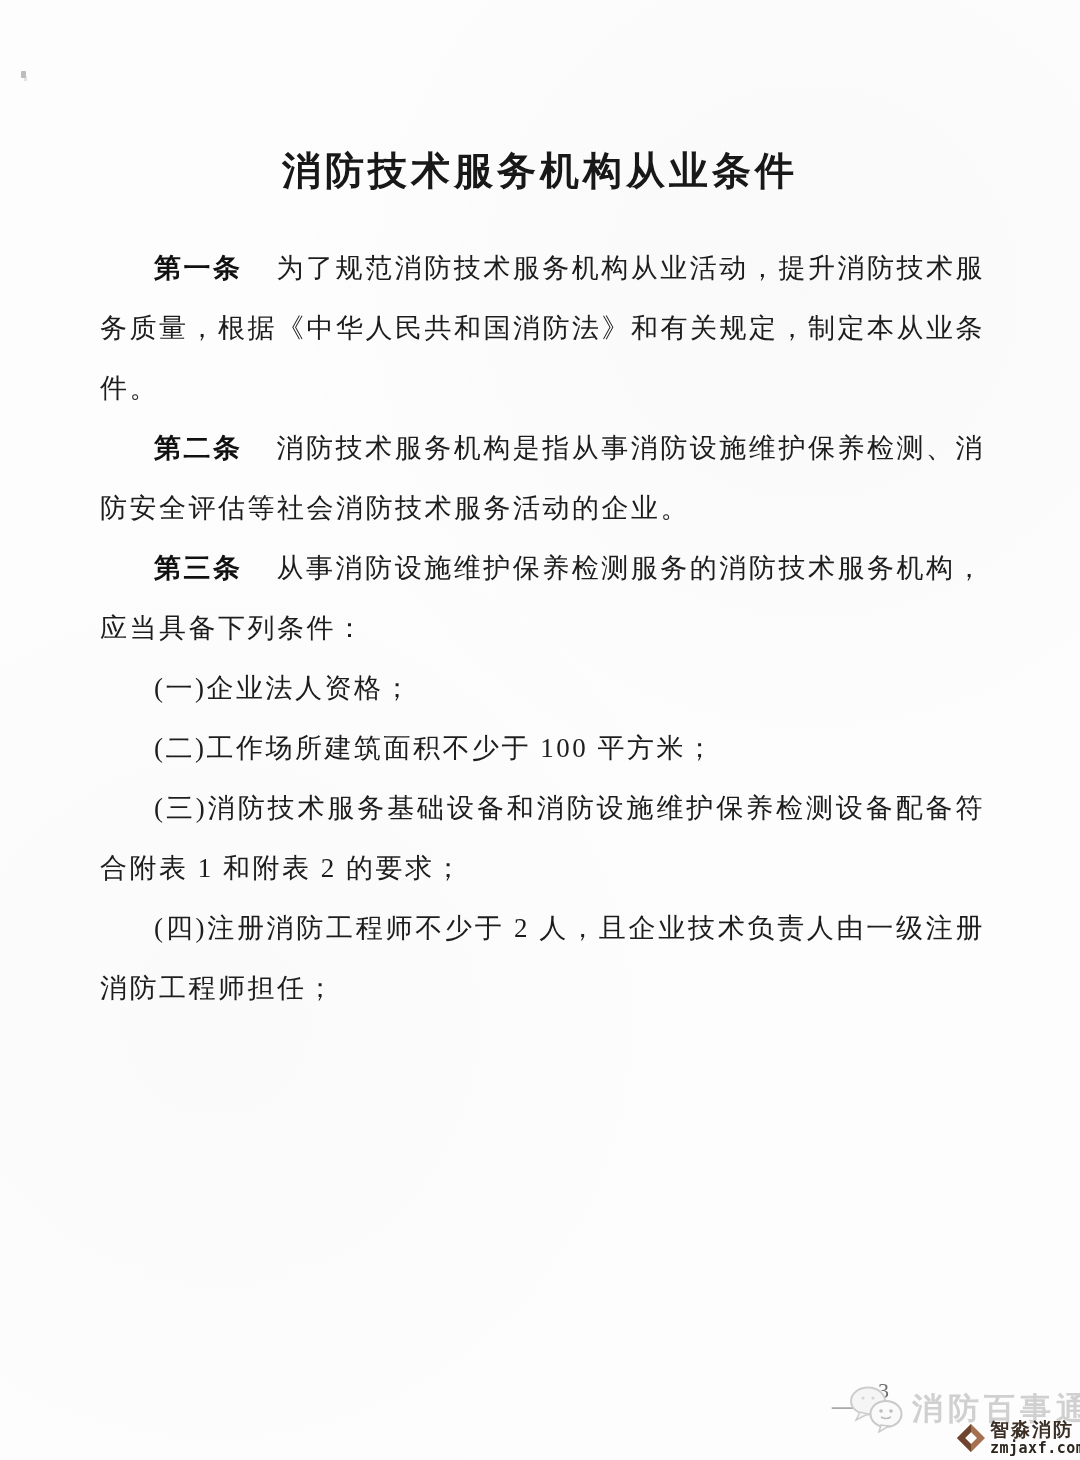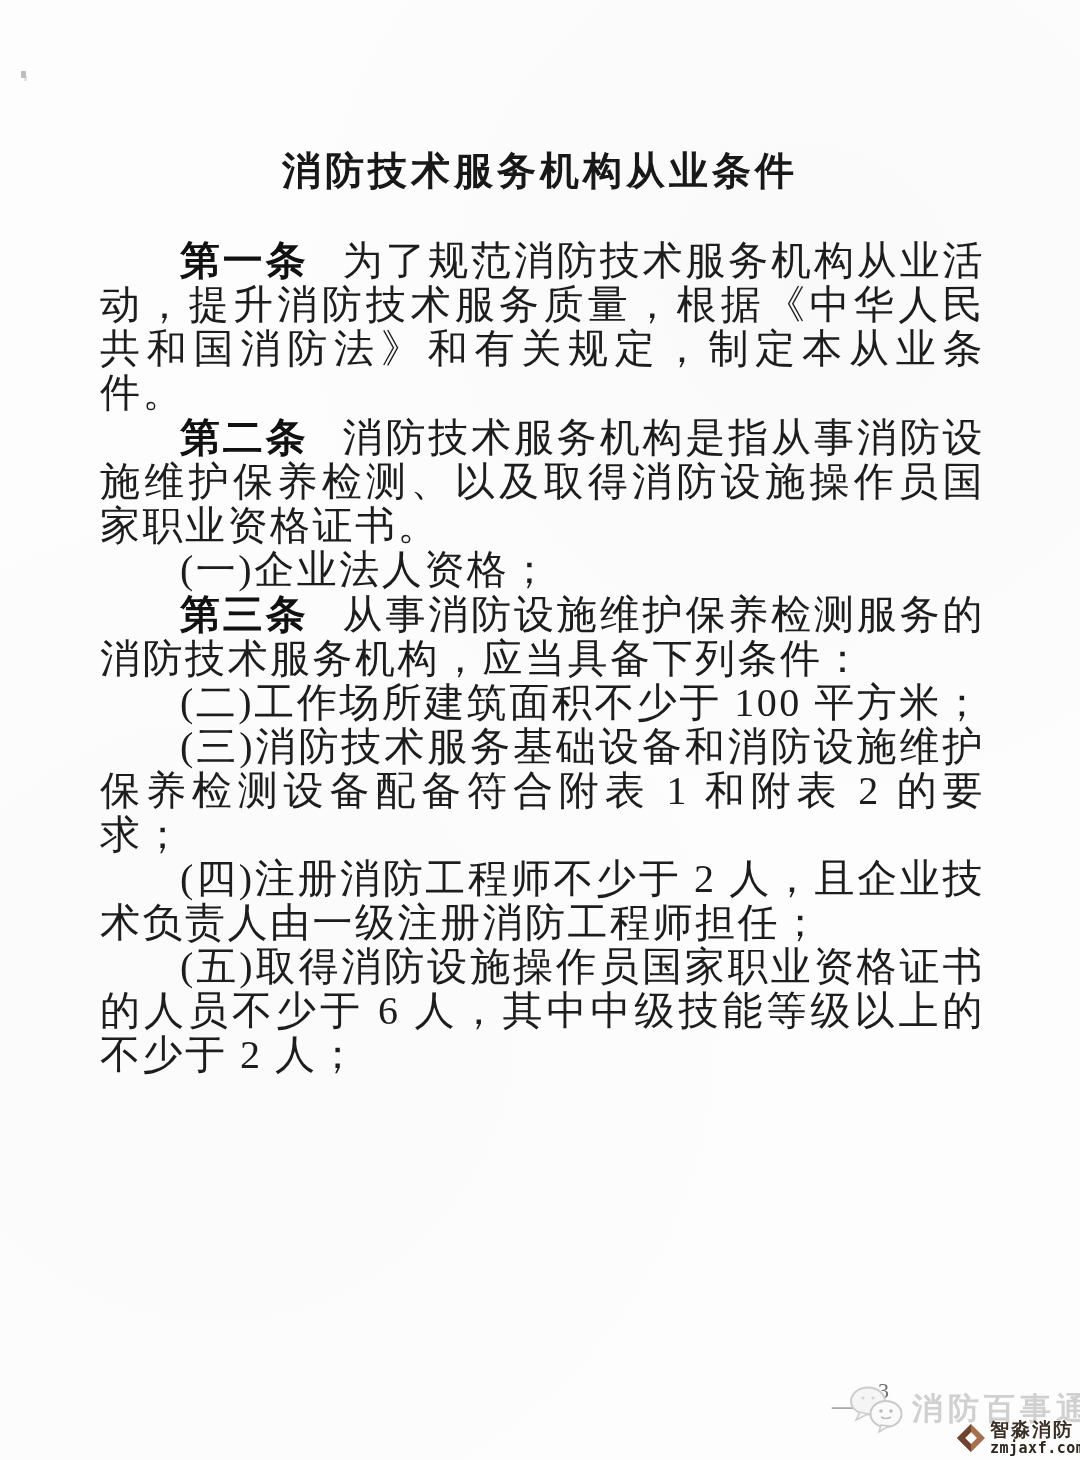--- a/index.html
+++ b/index.html
@@ -23,21 +23,21 @@
   }
   .doc-title{
     position:absolute;top:148px;left:0;right:0;
     margin:0;text-align:center;
     font-family:Liberation Serif, serif;
     font-size:39px;font-weight:bold;color:#181818;
     letter-spacing:4px;line-height:46px;
   }
   .doc-body{
     position:absolute;top:238px;left:100px;right:95px;
-    font-size:40px;line-height:44px;color:#1d1d1d;
+    font-size:27px;line-height:60px;color:#1d1d1d;
     letter-spacing:2.5px;
   }
   .doc-body p{
     margin:0;text-indent:2em;
     text-align:justify;text-justify:inter-character;
   }
   .doc-body p .para-label{
     font-family:"Liberation Sans","DejaVu Sans",sans-serif;
     font-weight:bold;color:#111;
     margin-right:34px;
@@ -80,27 +80,26 @@
 <body>
 
 <div class="page">
 
   <div class="speck"></div>
 
   <h1 class="doc-title">消防技术服务机构从业条件</h1>
 
   <div class="doc-body">
     <p><span class="para-label">第一条</span><span>为了规范消防技术服务机构从业活动，提升消防技术服务质量，根据《中华人民共和国消防法》和有关规定，制定本从业条件。</span></p>
-    <p><span class="para-label">第二条</span><span>消防技术服务机构是指从事消防设施维护保养检测、以及取得消防设施操作员国家职业资格证书。</span></p>
+    <p><span class="para-label">第二条</span><span>消防技术服务机构是指从事消防设施维护保养检测、消防安全评估等社会消防技术服务活动的企业。</span></p>
+    <p><span class="para-label">第三条</span><span>从事消防设施维护保养检测服务的消防技术服务机构，应当具备下列条件：</span></p>
     <p><span>(一)企业法人资格；</span></p>
-    <p><span class="para-label">第三条</span><span>从事消防设施维护保养检测服务的消防技术服务机构，应当具备下列条件：</span></p>
     <p><span>(二)工作场所建筑面积不少于 100 平方米；</span></p>
     <p><span>(三)消防技术服务基础设备和消防设施维护保养检测设备配备符合附表 1 和附表 2 的要求；</span></p>
     <p><span>(四)注册消防工程师不少于 2 人，且企业技术负责人由一级注册消防工程师担任；</span></p>
-    <p><span>(五)取得消防设施操作员国家职业资格证书的人员不少于 6 人，其中中级技能等级以上的不少于 2 人；</span></p>
   </div>
 
   <span class="page-dash">—</span>
   <span class="page-num">3</span>
 
   <span class="wm-bubbles">
     <svg width="62" height="52" viewBox="0 0 62 52">
       <ellipse cx="20" cy="17" rx="17" ry="13.5" fill="#f5f5f5" stroke="#cdcdcd" stroke-width="2"></ellipse>
       <path d="M12 28 L8 36 L20 30 Z" fill="#f5f5f5" stroke="#cdcdcd" stroke-width="1.5"></path>
       <ellipse cx="38" cy="30" rx="15.5" ry="13" fill="#fafafa" stroke="#c9c9c9" stroke-width="2"></ellipse>

